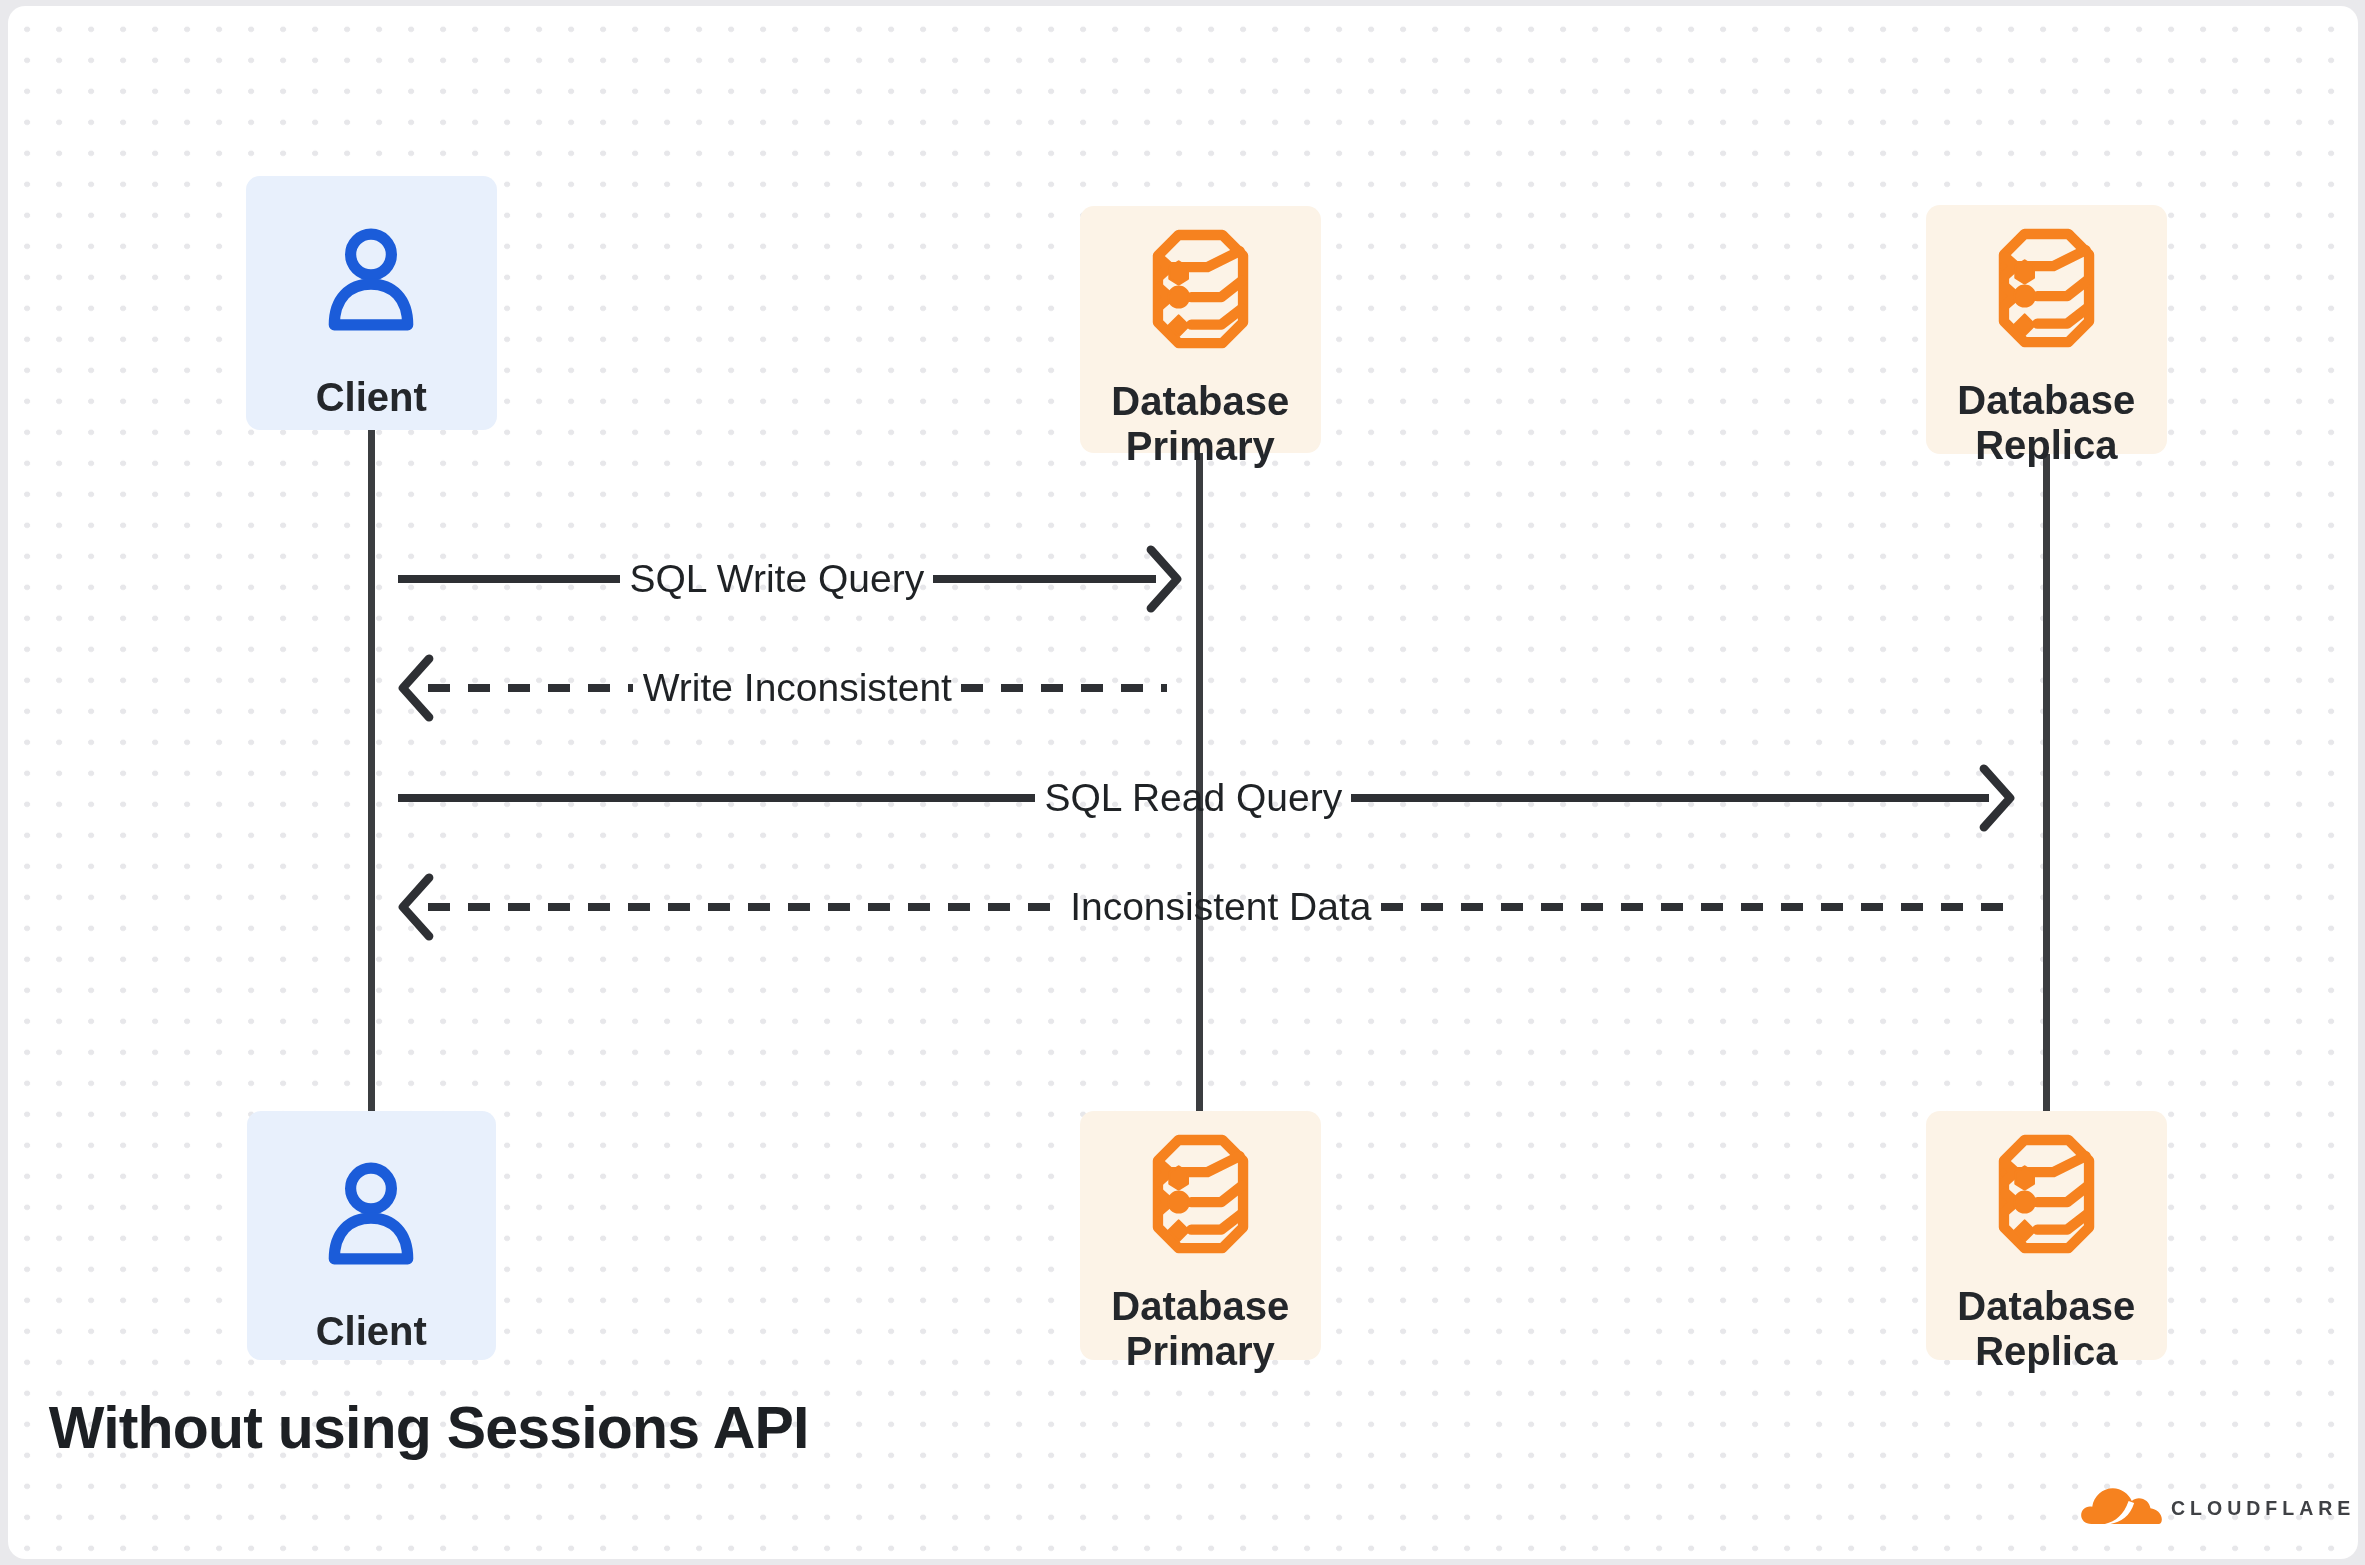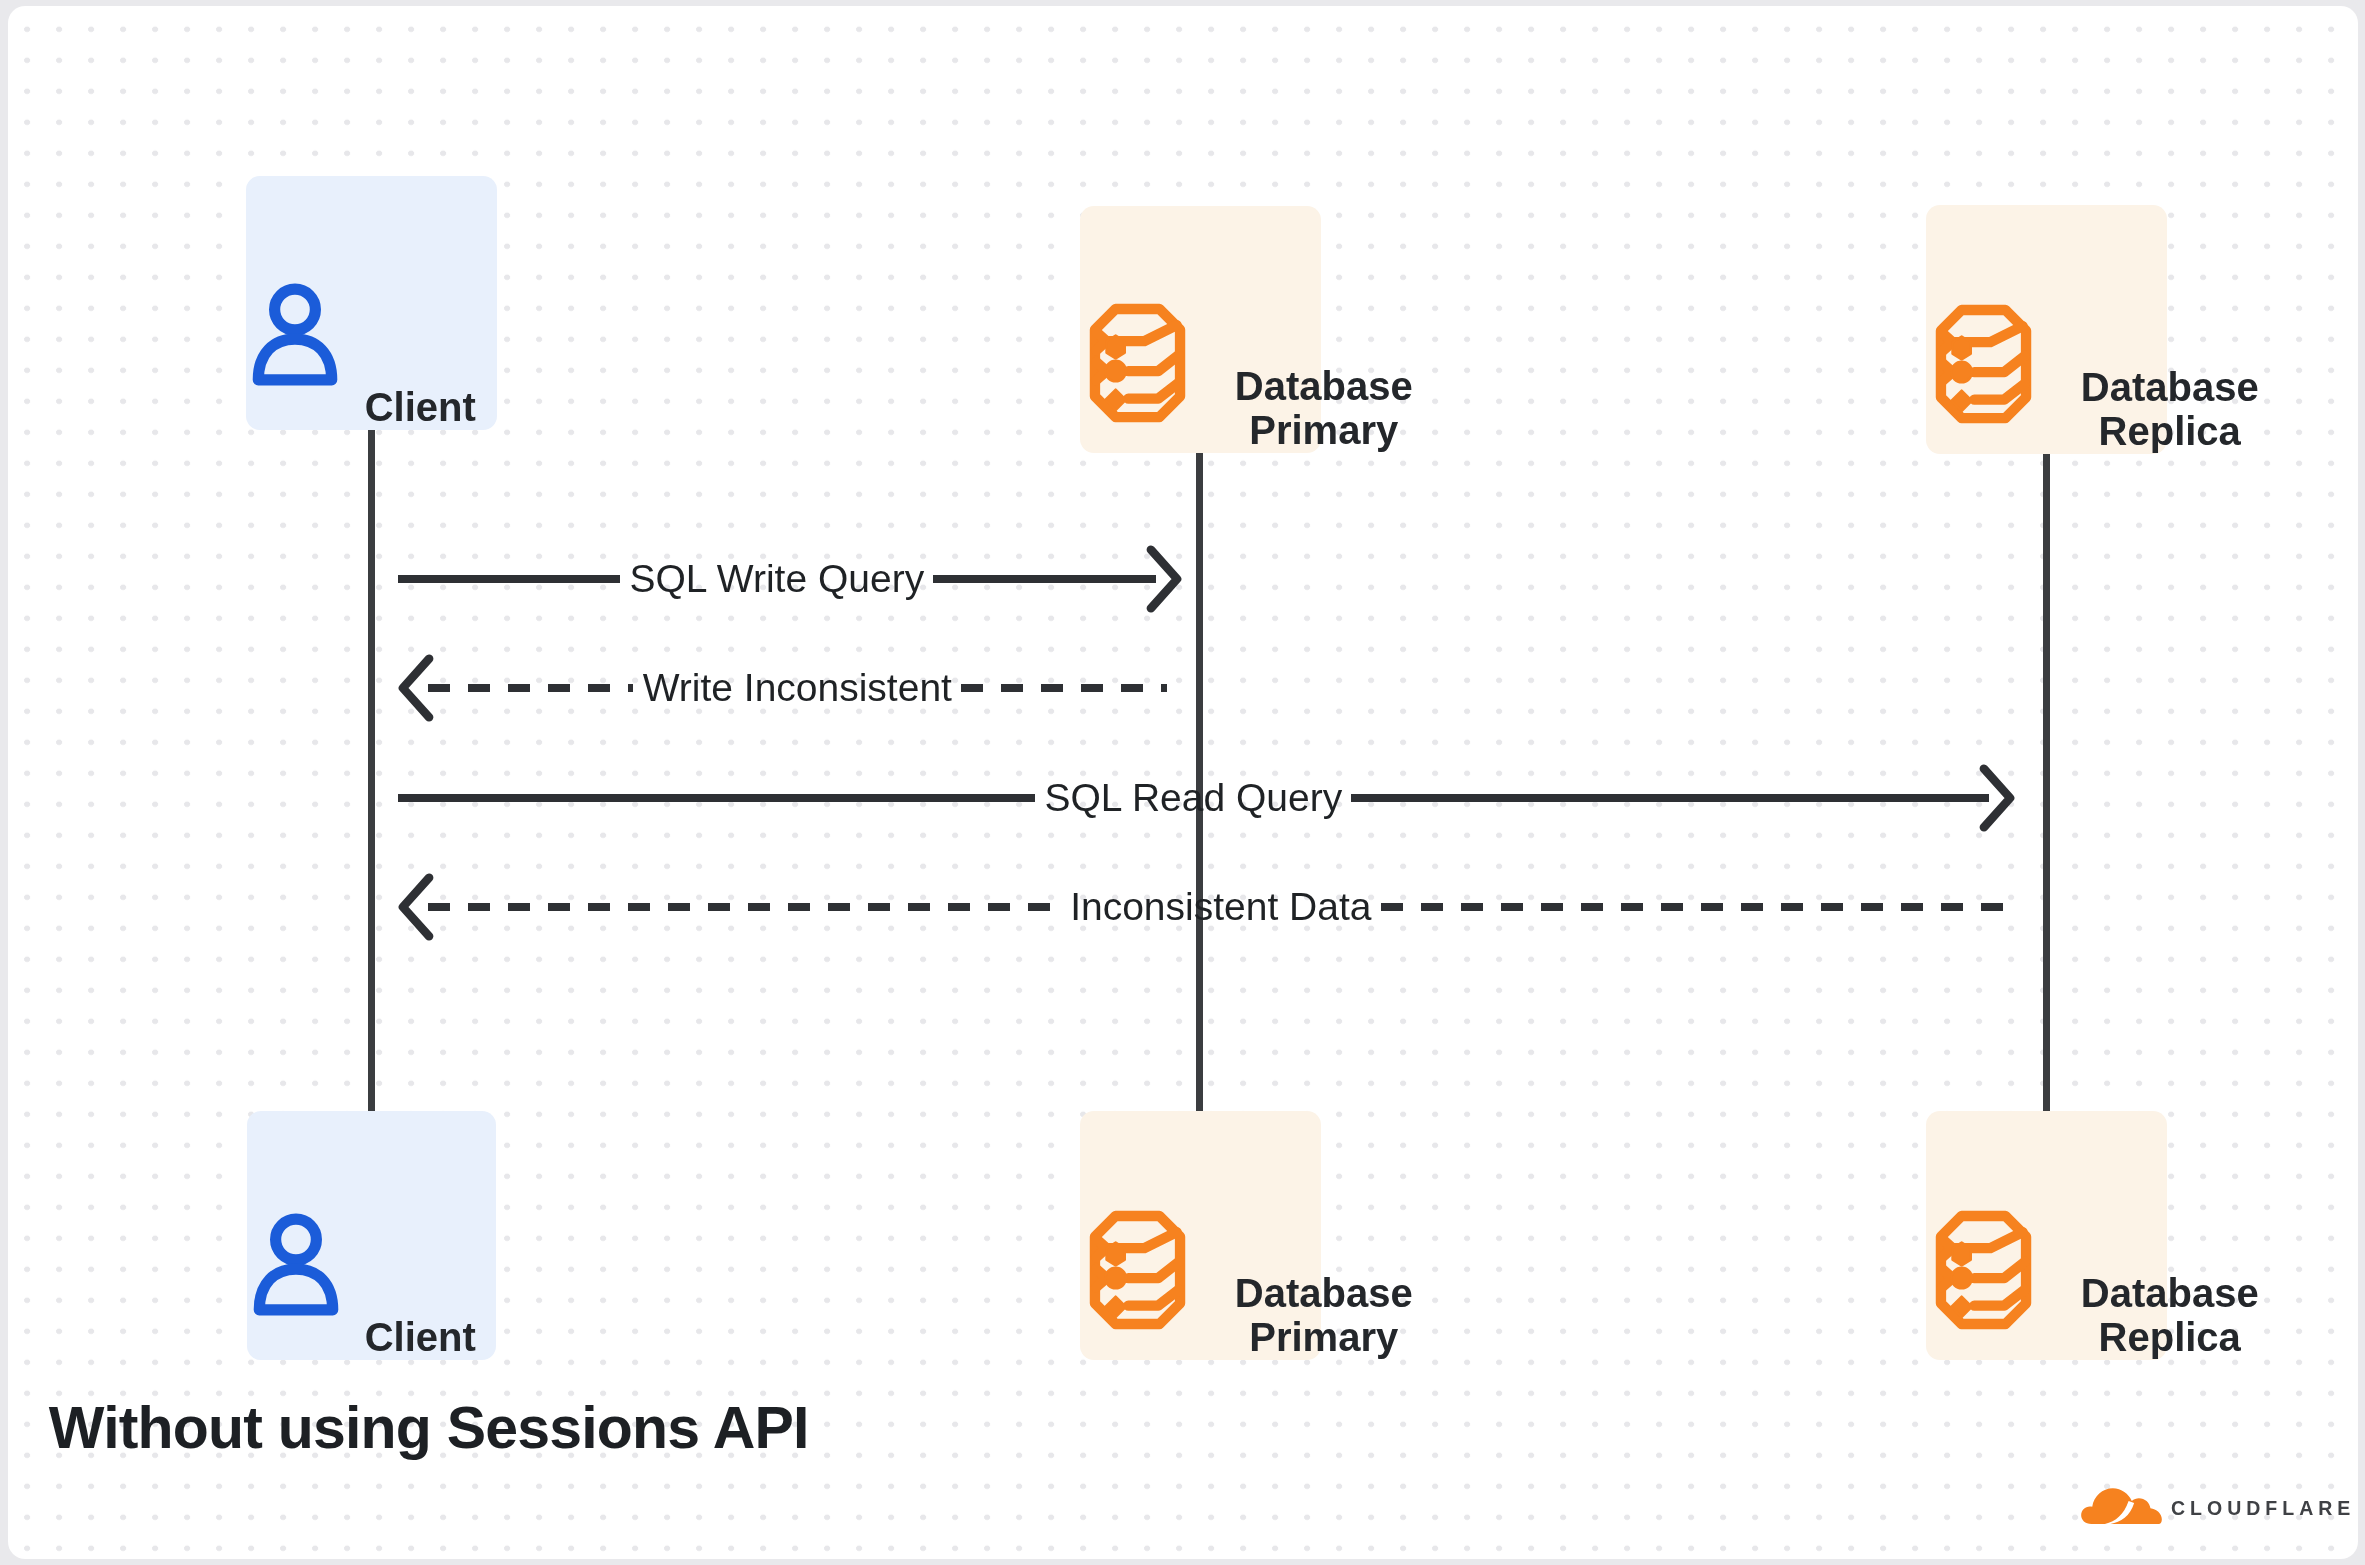--- a/index.html
+++ b/index.html
@@ -2,26 +2,26 @@
 <html style="font-size:12.5px"><head>
 <meta charset="utf-8">
 <style>
   html,body{margin:0;padding:0;width:2366px;height:1566px;overflow:hidden;
     background:#e9e9ec;font-family:"Liberation Sans",sans-serif;}
   .canvas{position:absolute;left:7.8px;top:6.2px;width:2350px;height:1553px;
     background:#ffffff;border-radius:17px;
     background-image:radial-gradient(circle,#e7e7ea 2.8px,rgba(0,0,0,0) 3.1px);
     background-size:32px 31px;background-position:3.1px 7.8px;overflow:hidden;}
   
-  .actor{position:absolute;border-radius:14px;display:flex;flex-direction:row;
-    align-items:flex-end;box-sizing:border-box;}
+  .actor{position:absolute;border-radius:14px;display:flex;flex-direction:column;
+    align-items:center;box-sizing:border-box;}
   .actor .label{font-weight:bold;font-size:40px;line-height:1.12;color:#24272b;
     text-align:center;width:100%;}
   .client-bg{background:#e8f0fc;}
-  .db-bg{background:#fcf3e7;gap:40px;}
+  .db-bg{background:#fcf3e7;}
   .client-top{left:238px;top:170px;width:251px;height:254px;padding-top:45px;}
   .client-bottom{left:239px;top:1105px;width:249px;height:249px;padding-top:44px;}
   .primary-top{left:1072px;top:200px;width:241px;height:247px;padding-top:20px;}
   .primary-bottom{left:1072px;top:1105px;width:241px;height:249px;padding-top:20px;}
   .replica-top{left:1918px;top:199px;width:241px;height:249px;padding-top:20px;}
   .replica-bottom{left:1918px;top:1105px;width:241px;height:249px;padding-top:20px;}
   .icon-wrap{flex:0 0 auto;display:flex;align-items:center;justify-content:center;}
   .client-top .icon-wrap,.client-bottom .icon-wrap{height:117px;margin-bottom:37px;}
   .db-bg .icon-wrap{height:125px;margin-bottom:28px;}
   

